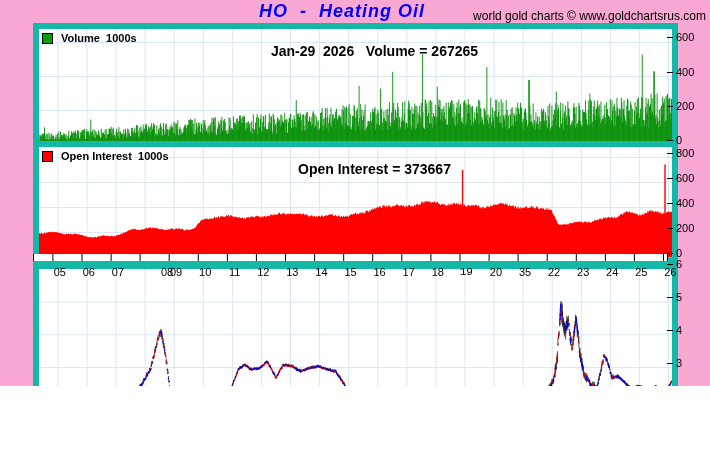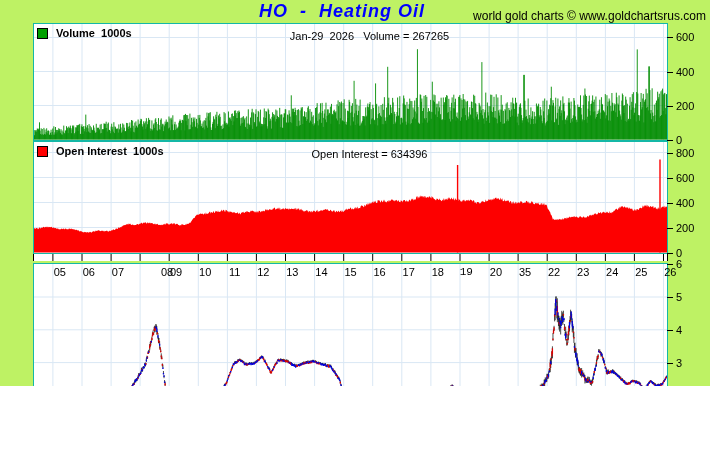--- a/index.html
+++ b/index.html
@@ -1,32 +1,32 @@
 <!DOCTYPE html>
 <html><head>
 <meta charset="utf-8">
 <style>
   html,body{margin:0;padding:0;background:#fff;}
-  #app{position:relative;width:710px;height:386px;background:#bef264;
+  #app{position:relative;width:710px;height:386px;background:#f9a8d4;
        font-family:"Liberation Sans",sans-serif;overflow:hidden;}
   .pre{white-space:pre;}
   #title{position:absolute;left:342px;top:1px;transform:translateX(-50%);
          color:#0000ff;font-size:18px;font-weight:bold;font-style:italic;letter-spacing:1px;}
   #copyright{position:absolute;right:4px;top:9px;font-size:12px;color:#000;}
-  .panel{position:absolute;left:33px;width:633px;background:#fff;border:1px solid #14b8a6;}
+  .panel{position:absolute;left:33px;width:633px;background:#fff;border:6px solid #14b8a6;}
   #vol-panel{top:23px;height:116px;}
   #oi-panel{top:141px;height:111px;}
   #axis-strip{position:absolute;left:33px;top:254px;width:633px;height:7px;
               border-left:1px solid #000;border-right:1px solid #000;background:#fff;}
   #price-panel{top:263px;height:208px;}
   .legend{position:absolute;left:3px;top:3px;display:flex;align-items:center;z-index:3;}
   .legend .swatch{width:9px;height:9px;border:1px solid #000;margin-right:8px;}
   .legend .lab{font-size:11px;font-weight:bold;color:#000;}
-  .info{position:absolute;left:53%;top:6px;transform:translateX(-50%);
-        font-size:11px;font-weight:normal;color:#000;z-index:3;}
+  .info{position:absolute;left:53%;top:14px;transform:translateX(-50%);
+        font-size:14px;font-weight:bold;color:#000;z-index:3;}
   #price-stats{position:absolute;left:50%;bottom:1px;transform:translateX(-50%);
         font-size:11px;font-weight:bold;color:#000;z-index:3;}
   .axis-label{position:absolute;font-size:11px;color:#000;line-height:12px;}
   .ytick-dash{position:absolute;left:667px;width:6px;height:1px;background:#000;}
   .xlabel{position:absolute;top:266px;width:26px;text-align:right;
           transform:translateX(-50%);font-size:11px;color:#000;z-index:3;}
   svg{position:absolute;left:0;top:0;display:block;}
 </style>
 </head>
 <body>
@@ -50,21 +50,21 @@
   <div id="oi-panel" class="panel">
     <svg id="oi-svg" width="633" height="111">
         <path d="M18.9 0V111M48.0 0V111M77.1 0V111M106.1 0V111M135.2 0V111M164.3 0V111M193.4 0V111M222.4 0V111M251.5 0V111M280.6 0V111M309.7 0V111M338.7 0V111M367.8 0V111M396.9 0V111M426.0 0V111M455.1 0V111M484.1 0V111M513.2 0V111M542.3 0V111M571.4 0V111M600.4 0V111M629.5 0V111M0 85.5H633M0 60.5H633M0 35.5H633M0 10.5H633" stroke="#d9e7f4" stroke-width="1" fill="none"></path>
         <path d="M0 110.5L0.00 86.6L0.55 86.3L1.10 86.3L1.65 87.1L2.20 86.1L2.75 86.1L3.31 85.9L3.86 87.2L4.41 87.1L4.96 86.0L5.51 85.6L6.06 85.8L6.61 86.7L7.16 85.5L7.71 85.8L8.26 86.0L8.81 85.2L9.37 84.7L9.92 85.1L10.47 85.7L11.02 84.7L11.57 85.0L12.12 85.4L12.67 84.4L13.22 85.5L13.77 84.6L14.32 85.5L14.87 84.8L15.43 85.1L15.98 85.3L16.53 85.3L17.08 84.7L17.63 85.1L18.18 85.6L18.73 86.0L19.28 86.1L19.83 85.1L20.38 86.3L20.93 85.9L21.49 86.1L22.04 86.2L22.59 86.7L23.14 86.7L23.69 86.2L24.24 87.4L24.79 86.4L25.34 87.6L25.89 87.2L26.44 87.2L26.99 87.3L27.55 86.6L28.10 86.7L28.65 87.2L29.20 86.7L29.75 86.4L30.30 87.1L30.85 87.5L31.40 86.5L31.95 86.4L32.50 87.2L33.05 87.2L33.61 87.2L34.16 87.5L34.71 86.7L35.26 86.3L35.81 87.0L36.36 86.7L36.91 87.3L37.46 86.3L38.01 87.5L38.56 86.9L39.11 87.0L39.67 87.4L40.22 87.4L40.77 87.6L41.32 87.7L41.87 88.3L42.42 87.6L42.97 88.3L43.52 88.4L44.07 88.0L44.62 88.6L45.17 89.3L45.73 89.4L46.28 88.7L46.83 89.5L47.38 89.2L47.93 89.6L48.48 90.1L49.03 90.2L49.58 90.4L50.13 89.7L50.68 90.2L51.23 89.9L51.79 90.3L52.34 90.5L52.89 90.3L53.44 90.0L53.99 90.5L54.54 90.8L55.09 89.8L55.64 90.5L56.19 89.8L56.74 90.2L57.30 90.6L57.85 90.5L58.40 89.5L58.95 89.8L59.50 89.1L60.05 89.4L60.60 89.4L61.15 89.4L61.70 88.6L62.25 89.0L62.80 88.8L63.36 88.8L63.91 88.5L64.46 88.3L65.01 88.3L65.56 88.7L66.11 89.0L66.66 89.2L67.21 88.6L67.76 88.9L68.31 88.8L68.86 88.7L69.42 89.4L69.97 88.6L70.52 89.4L71.07 89.2L71.62 89.0L72.17 88.7L72.72 88.8L73.27 88.8L73.82 89.5L74.37 89.6L74.92 89.4L75.48 88.6L76.03 89.3L76.58 89.1L77.13 88.6L77.68 88.3L78.23 88.6L78.78 87.7L79.33 87.4L79.88 87.5L80.43 88.0L80.98 87.9L81.54 87.1L82.09 86.3L82.64 86.8L83.19 87.0L83.74 86.8L84.29 85.7L84.84 85.3L85.39 85.9L85.94 85.5L86.49 85.1L87.04 85.5L87.60 84.6L88.15 84.5L88.70 83.8L89.25 83.8L89.80 83.1L90.35 83.2L90.90 82.9L91.45 82.8L92.00 83.2L92.55 81.8L93.10 82.8L93.66 81.7L94.21 82.8L94.76 81.4L95.31 81.7L95.86 82.3L96.41 81.4L96.96 83.1L97.51 83.1L98.06 82.6L98.61 82.4L99.16 83.3L99.72 82.7L100.27 83.2L100.82 83.1L101.37 83.1L101.92 82.9L102.47 82.5L103.02 82.2L103.57 82.0L104.12 82.0L104.67 82.9L105.22 82.1L105.78 81.7L106.33 81.6L106.88 81.5L107.43 80.8L107.98 80.7L108.53 82.2L109.08 80.4L109.63 81.0L110.18 80.3L110.73 81.2L111.28 80.2L111.84 80.5L112.39 81.5L112.94 81.5L113.49 79.9L114.04 81.5L114.59 81.1L115.14 80.5L115.69 81.0L116.24 81.5L116.79 80.7L117.34 81.0L117.90 81.3L118.45 81.0L119.00 82.0L119.55 82.3L120.10 81.5L120.65 82.0L121.20 82.7L121.75 81.5L122.30 82.5L122.85 82.0L123.40 81.8L123.96 82.4L124.51 83.0L125.06 83.0L125.61 82.8L126.16 83.3L126.71 82.7L127.26 83.2L127.81 82.5L128.36 83.3L128.91 82.5L129.46 82.2L130.02 82.8L130.57 81.6L131.12 82.9L131.67 81.8L132.22 81.4L132.77 81.3L133.32 81.9L133.87 81.1L134.42 82.4L134.97 82.6L135.52 82.6L136.08 82.0L136.63 81.8L137.18 81.3L137.73 81.5L138.28 81.6L138.83 82.4L139.38 81.2L139.93 81.5L140.48 81.1L141.03 82.5L141.58 82.4L142.14 81.7L142.69 82.1L143.24 81.8L143.79 82.2L144.34 83.1L144.89 83.1L145.44 83.4L145.99 83.4L146.54 83.0L147.09 83.4L147.64 82.0L148.20 82.8L148.75 82.1L149.30 82.9L149.85 82.8L150.40 83.0L150.95 82.9L151.50 82.7L152.05 81.5L152.60 82.8L153.15 81.9L153.70 81.7L154.26 81.7L154.81 81.7L155.36 80.9L155.91 80.4L156.46 80.9L157.01 79.4L157.56 79.3L158.11 77.7L158.66 77.5L159.21 76.4L159.77 76.1L160.32 76.0L160.87 75.4L161.42 74.1L161.97 73.7L162.52 72.9L163.07 72.5L163.62 72.7L164.17 73.0L164.72 72.6L165.27 71.8L165.83 72.4L166.38 71.6L166.93 71.4L167.48 72.1L168.03 71.7L168.58 71.4L169.13 72.4L169.68 72.6L170.23 71.1L170.78 71.9L171.33 72.5L171.89 70.2L172.44 71.8L172.99 71.9L173.54 72.1L174.09 70.8L174.64 71.7L175.19 70.0L175.74 69.5L176.29 71.8L176.84 69.8L177.39 69.9L177.95 70.8L178.50 70.9L179.05 69.7L179.60 69.1L180.15 71.1L180.70 70.8L181.25 69.7L181.80 68.8L182.35 68.9L182.90 69.8L183.45 69.9L184.01 68.2L184.56 70.1L185.11 69.7L185.66 69.9L186.21 69.6L186.76 69.5L187.31 68.6L187.86 67.6L188.41 69.4L188.96 68.6L189.51 67.8L190.07 67.9L190.62 69.6L191.17 69.9L191.72 67.7L192.27 67.9L192.82 68.5L193.37 69.4L193.92 69.2L194.47 69.6L195.02 70.7L195.57 69.6L196.13 69.2L196.68 70.1L197.23 69.8L197.78 70.2L198.33 70.2L198.88 71.0L199.43 69.8L199.98 71.0L200.53 70.1L201.08 70.8L201.63 71.2L202.19 71.1L202.74 71.2L203.29 70.1L203.84 70.9L204.39 72.2L204.94 70.9L205.49 70.8L206.04 72.2L206.59 72.3L207.14 71.1L207.69 70.6L208.25 70.5L208.80 69.9L209.35 69.8L209.90 71.0L210.45 70.9L211.00 69.9L211.55 69.8L212.10 70.5L212.65 69.1L213.20 69.4L213.75 69.6L214.31 70.1L214.86 70.0L215.41 70.2L215.96 70.4L216.51 69.0L217.06 68.6L217.61 69.3L218.16 69.0L218.71 68.6L219.26 68.9L219.81 69.5L220.37 70.6L220.92 69.0L221.47 70.7L222.02 68.9L222.57 70.2L223.12 70.7L223.67 69.1L224.22 70.7L224.77 68.8L225.32 68.9L225.87 68.7L226.43 70.4L226.98 69.6L227.53 69.5L228.08 68.8L228.63 69.4L229.18 69.2L229.73 68.6L230.28 69.4L230.83 69.0L231.38 67.6L231.93 67.3L232.49 67.7L233.04 68.8L233.59 67.2L234.14 68.2L234.69 68.3L235.24 67.0L235.79 67.4L236.34 68.1L236.89 67.1L237.44 68.1L237.99 67.8L238.55 67.6L239.10 66.0L239.65 67.0L240.20 65.8L240.75 65.4L241.30 67.3L241.85 67.8L242.40 66.5L242.95 67.2L243.50 66.4L244.05 65.5L244.61 66.6L245.16 67.7L245.71 65.6L246.26 66.5L246.81 68.2L247.36 67.3L247.91 66.9L248.46 66.4L249.01 67.5L249.56 65.7L250.11 67.7L250.67 67.0L251.22 66.3L251.77 66.3L252.32 66.9L252.87 66.8L253.42 66.9L253.97 66.2L254.52 68.0L255.07 66.0L255.62 67.2L256.17 67.0L256.73 67.2L257.28 66.7L257.83 66.6L258.38 66.9L258.93 66.9L259.48 66.8L260.03 67.5L260.58 66.1L261.13 67.7L261.68 65.8L262.23 66.5L262.79 68.3L263.34 66.2L263.89 67.8L264.44 66.4L264.99 66.3L265.54 68.3L266.09 68.3L266.64 66.7L267.19 68.6L267.74 66.6L268.30 68.9L268.85 67.8L269.40 69.3L269.95 69.6L270.50 69.4L271.05 68.5L271.60 69.3L272.15 68.8L272.70 67.9L273.25 68.2L273.80 69.3L274.36 70.5L274.91 68.8L275.46 69.4L276.01 68.7L276.56 70.0L277.11 70.4L277.66 68.7L278.21 69.6L278.76 70.6L279.31 68.2L279.86 69.3L280.42 68.7L280.97 69.5L281.52 70.2L282.07 68.9L282.62 68.3L283.17 70.0L283.72 67.4L284.27 69.7L284.82 69.4L285.37 69.2L285.92 68.9L286.48 68.4L287.03 68.3L287.58 68.5L288.13 68.2L288.68 69.0L289.23 67.4L289.78 68.2L290.33 68.1L290.88 67.3L291.43 67.1L291.98 67.4L292.54 67.8L293.09 67.3L293.64 67.2L294.19 69.2L294.74 67.9L295.29 68.9L295.84 68.9L296.39 67.8L296.94 68.1L297.49 69.2L298.04 69.3L298.60 69.8L299.15 69.0L299.70 68.3L300.25 68.3L300.80 69.7L301.35 70.4L301.90 69.4L302.45 68.7L303.00 69.4L303.55 69.9L304.10 69.6L304.66 68.6L305.21 69.7L305.76 70.3L306.31 68.5L306.86 69.0L307.41 70.2L307.96 67.8L308.51 69.5L309.06 69.7L309.61 70.0L310.16 68.3L310.72 68.9L311.27 67.9L311.82 67.3L312.37 66.6L312.92 67.9L313.47 67.7L314.02 66.7L314.57 66.7L315.12 67.1L315.67 67.1L316.22 65.5L316.78 65.8L317.33 67.7L317.88 66.5L318.43 66.6L318.98 67.4L319.53 67.2L320.08 66.7L320.63 66.2L321.18 64.8L321.73 66.4L322.28 66.4L322.84 65.6L323.39 64.4L323.94 66.9L324.49 66.2L325.04 66.1L325.59 66.0L326.14 66.3L326.69 64.3L327.24 63.4L327.79 63.5L328.34 63.9L328.90 63.8L329.45 65.1L330.00 65.2L330.55 62.8L331.10 63.2L331.65 64.4L332.20 62.8L332.75 62.1L333.30 61.3L333.85 63.5L334.40 61.0L334.96 63.0L335.51 60.6L336.06 62.2L336.61 60.8L337.16 61.6L337.71 60.7L338.26 59.6L338.81 60.6L339.36 61.1L339.91 58.9L340.46 60.4L341.02 58.6L341.57 59.6L342.12 61.1L342.67 61.1L343.22 61.0L343.77 58.1L344.32 58.1L344.87 58.7L345.42 58.3L345.97 59.6L346.52 60.7L347.08 59.2L347.63 57.9L348.18 60.1L348.73 60.2L349.28 57.5L349.83 59.8L350.38 57.5L350.93 60.2L351.48 59.2L352.03 60.4L352.58 60.2L353.14 59.2L353.69 59.3L354.24 58.1L354.79 60.0L355.34 59.2L355.89 58.0L356.44 59.2L356.99 58.0L357.54 57.3L358.09 58.0L358.64 57.3L359.20 59.2L359.75 58.1L360.30 58.4L360.85 59.4L361.40 58.1L361.95 58.8L362.50 57.8L363.05 58.5L363.60 59.6L364.15 59.3L364.70 57.7L365.26 60.0L365.81 60.1L366.36 60.2L366.91 58.1L367.46 59.0L368.01 58.8L368.56 60.5L369.11 58.2L369.66 58.4L370.21 57.9L370.77 57.9L371.32 59.6L371.87 59.5L372.42 58.1L372.97 60.1L373.52 58.8L374.07 60.2L374.62 59.0L375.17 58.1L375.72 57.4L376.27 59.5L376.83 58.2L377.38 56.6L377.93 57.9L378.48 57.0L379.03 56.5L379.58 58.6L380.13 57.9L380.68 57.2L381.23 57.6L381.78 57.5L382.33 54.8L382.89 54.6L383.44 54.3L383.99 57.0L384.54 54.4L385.09 56.3L385.64 54.3L386.19 55.1L386.74 53.5L387.29 53.9L387.84 54.8L388.39 53.8L388.95 55.5L389.50 53.9L390.05 56.0L390.60 54.0L391.15 53.9L391.70 55.6L392.25 55.9L392.80 55.2L393.35 54.7L393.90 55.5L394.45 55.7L395.01 54.3L395.56 54.4L396.11 55.1L396.66 56.2L397.21 53.8L397.76 56.8L398.31 54.4L398.86 55.4L399.41 55.7L399.96 57.3L400.51 56.9L401.07 57.4L401.62 58.3L402.17 58.2L402.72 56.6L403.27 56.8L403.82 57.1L404.37 57.9L404.92 57.7L405.47 56.3L406.02 58.3L406.57 57.7L407.13 58.7L407.68 59.3L408.23 58.2L408.78 57.9L409.33 56.0L409.88 58.7L410.43 58.3L410.98 56.6L411.53 57.5L412.08 57.7L412.63 56.6L413.19 58.3L413.74 56.5L414.29 55.2L414.84 56.9L415.39 55.2L415.94 56.9L416.49 57.5L417.04 56.4L417.59 55.4L418.14 57.5L418.69 56.9L419.25 57.6L419.80 55.2L420.35 57.9L420.90 58.5L421.45 55.9L422.00 57.4L422.55 57.8L423.10 58.3L423.65 57.8L424.20 59.2L424.75 56.4L425.31 58.1L425.86 57.6L426.41 59.7L426.96 58.4L427.51 59.8L428.06 59.7L428.61 58.2L429.16 58.4L429.71 57.6L430.26 59.5L430.81 57.4L431.37 59.2L431.92 59.3L432.47 58.0L433.02 58.2L433.57 58.3L434.12 59.1L434.67 57.6L435.22 58.4L435.77 59.1L436.32 57.3L436.87 58.0L437.43 58.1L437.98 58.7L438.53 59.7L439.08 57.9L439.63 58.6L440.18 58.7L440.73 61.0L441.28 60.5L441.83 60.4L442.38 61.9L442.93 60.2L443.49 60.1L444.04 59.9L444.59 60.3L445.14 60.9L445.69 61.6L446.24 61.3L446.79 60.9L447.34 60.0L447.89 59.3L448.44 58.7L448.99 60.3L449.55 59.3L450.10 59.9L450.65 60.3L451.20 59.8L451.75 57.3L452.30 59.8L452.85 58.7L453.40 58.7L453.95 59.2L454.50 57.0L455.05 58.0L455.61 57.7L456.16 57.0L456.71 57.9L457.26 58.4L457.81 56.9L458.36 57.3L458.91 58.1L459.46 57.2L460.01 55.7L460.56 57.4L461.11 55.9L461.67 55.8L462.22 55.5L462.77 56.9L463.32 57.1L463.87 55.9L464.42 56.3L464.97 57.0L465.52 57.7L466.07 58.0L466.62 55.5L467.17 56.9L467.73 57.9L468.28 55.9L468.83 59.2L469.38 59.1L469.93 59.2L470.48 57.0L471.03 59.5L471.58 59.1L472.13 58.6L472.68 59.3L473.23 58.5L473.79 58.8L474.34 58.2L474.89 59.2L475.44 61.0L475.99 59.5L476.54 59.0L477.09 59.4L477.64 61.6L478.19 61.7L478.74 60.1L479.30 59.2L479.85 61.6L480.40 61.5L480.95 60.9L481.50 59.5L482.05 62.2L482.60 60.6L483.15 60.4L483.70 61.4L484.25 59.8L484.80 60.9L485.36 60.5L485.91 61.4L486.46 58.9L487.01 59.6L487.56 59.4L488.11 60.1L488.66 61.4L489.21 60.9L489.76 60.9L490.31 60.7L490.86 60.4L491.42 60.9L491.97 59.2L492.52 58.7L493.07 59.2L493.62 59.9L494.17 61.4L494.72 59.3L495.27 61.1L495.82 61.4L496.37 61.2L496.92 60.9L497.48 59.2L498.03 59.5L498.58 60.0L499.13 61.3L499.68 62.1L500.23 62.0L500.78 62.4L501.33 60.8L501.88 61.2L502.43 61.3L502.98 61.4L503.54 61.5L504.09 60.4L504.64 61.7L505.19 62.4L505.74 63.1L506.29 63.0L506.84 61.6L507.39 60.7L507.94 63.1L508.49 62.8L509.04 60.8L509.60 63.1L510.15 61.0L510.70 63.5L511.25 63.0L511.80 62.5L512.35 62.8L512.90 63.4L513.45 65.8L514.00 67.3L514.55 67.5L515.10 68.5L515.66 69.5L516.21 70.2L516.76 72.6L517.31 73.1L517.86 74.1L518.41 76.1L518.96 77.7L519.51 76.5L520.06 77.8L520.61 77.7L521.16 77.7L521.72 77.5L522.27 77.7L522.82 77.5L523.37 76.9L523.92 78.2L524.47 77.8L525.02 76.8L525.57 77.2L526.12 77.2L526.67 77.5L527.22 77.4L527.78 77.4L528.33 77.4L528.88 76.1L529.43 77.5L529.98 77.2L530.53 75.7L531.08 76.3L531.63 75.9L532.18 77.0L532.73 75.4L533.28 75.4L533.84 76.6L534.39 75.5L534.94 75.7L535.49 74.5L536.04 75.0L536.59 75.4L537.14 75.3L537.69 74.8L538.24 74.9L538.79 74.8L539.34 75.3L539.90 74.0L540.45 74.3L541.00 75.6L541.55 74.7L542.10 74.9L542.65 74.3L543.20 75.2L543.75 75.5L544.30 75.6L544.85 75.9L545.40 74.7L545.96 74.2L546.51 74.3L547.06 75.0L547.61 75.5L548.16 75.0L548.71 76.0L549.26 74.4L549.81 74.5L550.36 75.9L550.91 74.7L551.46 75.7L552.02 75.5L552.57 75.5L553.12 74.4L553.67 73.7L554.22 75.0L554.77 74.2L555.32 73.5L555.87 72.9L556.42 73.6L556.97 72.4L557.52 73.7L558.08 73.3L558.63 72.8L559.18 72.3L559.73 73.4L560.28 71.2L560.83 72.3L561.38 71.0L561.93 72.3L562.48 72.2L563.03 72.4L563.58 72.0L564.14 71.0L564.69 70.3L565.24 71.3L565.79 71.1L566.34 70.5L566.89 70.1L567.44 72.0L567.99 70.6L568.54 70.4L569.09 70.3L569.64 69.6L570.20 70.9L570.75 69.9L571.30 70.8L571.85 71.1L572.40 69.6L572.95 71.1L573.50 69.5L574.05 71.1L574.60 70.8L575.15 71.4L575.70 69.1L576.26 70.7L576.81 70.9L577.36 71.2L577.91 69.7L578.46 70.2L579.01 70.4L579.56 68.9L580.11 68.4L580.66 68.9L581.21 67.2L581.77 67.5L582.32 67.1L582.87 66.5L583.42 68.1L583.97 67.7L584.52 65.5L585.07 67.1L585.62 64.9L586.17 64.5L586.72 66.0L587.27 64.5L587.83 64.2L588.38 64.0L588.93 65.0L589.48 65.6L590.03 65.2L590.58 64.3L591.13 65.0L591.68 65.8L592.23 66.3L592.78 64.7L593.33 65.7L593.89 65.2L594.44 67.3L594.99 65.2L595.54 66.0L596.09 67.0L596.64 66.5L597.19 67.0L597.74 66.5L598.29 66.8L598.84 68.6L599.39 68.2L599.95 69.2L600.50 67.2L601.05 67.3L601.60 68.4L602.15 68.8L602.70 67.0L603.25 67.0L603.80 67.4L604.35 67.9L604.90 67.5L605.45 65.9L606.01 66.2L606.56 65.6L607.11 66.2L607.66 66.3L608.21 65.8L608.76 63.6L609.31 63.9L609.86 65.5L610.41 63.6L610.96 63.4L611.51 64.0L612.07 62.5L612.62 64.2L613.17 64.9L613.72 62.7L614.27 64.0L614.82 64.5L615.37 65.4L615.92 64.5L616.47 64.1L617.02 64.6L617.57 65.2L618.13 64.3L618.68 64.7L619.23 64.1L619.78 66.5L620.33 65.8L620.88 65.3L621.43 64.9L621.98 66.8L622.53 67.3L623.08 65.4L623.63 67.6L624.19 66.8L624.74 65.2L625.29 66.3L625.84 67.4L626.39 67.2L626.94 65.5L627.49 65.5L628.04 65.2L628.59 64.3L629.14 65.5L629.69 64.1L630.25 65.9L630.80 63.4L631.35 65.7L631.90 64.2L632.45 65.2L633.00 63.9L633 110.5Z" fill="#fd0000" stroke="none"></path>
         <path d="M423.6 110.5V23.0M626.0 110.5V17.4" stroke="#fd0000" stroke-width="1.4" fill="none"></path>
       </svg>
     <div class="legend">
       <span class="swatch" id="oi-swatch" style="background: rgb(255, 0, 0);"></span>
       <span class="lab pre">Open Interest  1000s</span>
     </div>
-    <div class="info pre">Open Interest = 634396</div>
+    <div class="info pre">Open Interest = 373667</div>
   </div>
 
   <div id="axis-strip">
     <svg id="strip-svg" width="633" height="7">
         <path d="M18.9 0V7M48.0 0V7M77.1 0V7M106.1 0V7M135.2 0V7M164.3 0V7M193.4 0V7M222.4 0V7M251.5 0V7M280.6 0V7M309.7 0V7M338.7 0V7M367.8 0V7M396.9 0V7M426.0 0V7M455.1 0V7M484.1 0V7M513.2 0V7M542.3 0V7M571.4 0V7M600.4 0V7M629.5 0V7" stroke="#000" stroke-width="1" fill="none"></path>
       </svg>
   </div>
 
   <div id="price-panel" class="panel">
     <svg id="price-svg" width="633" height="208">

